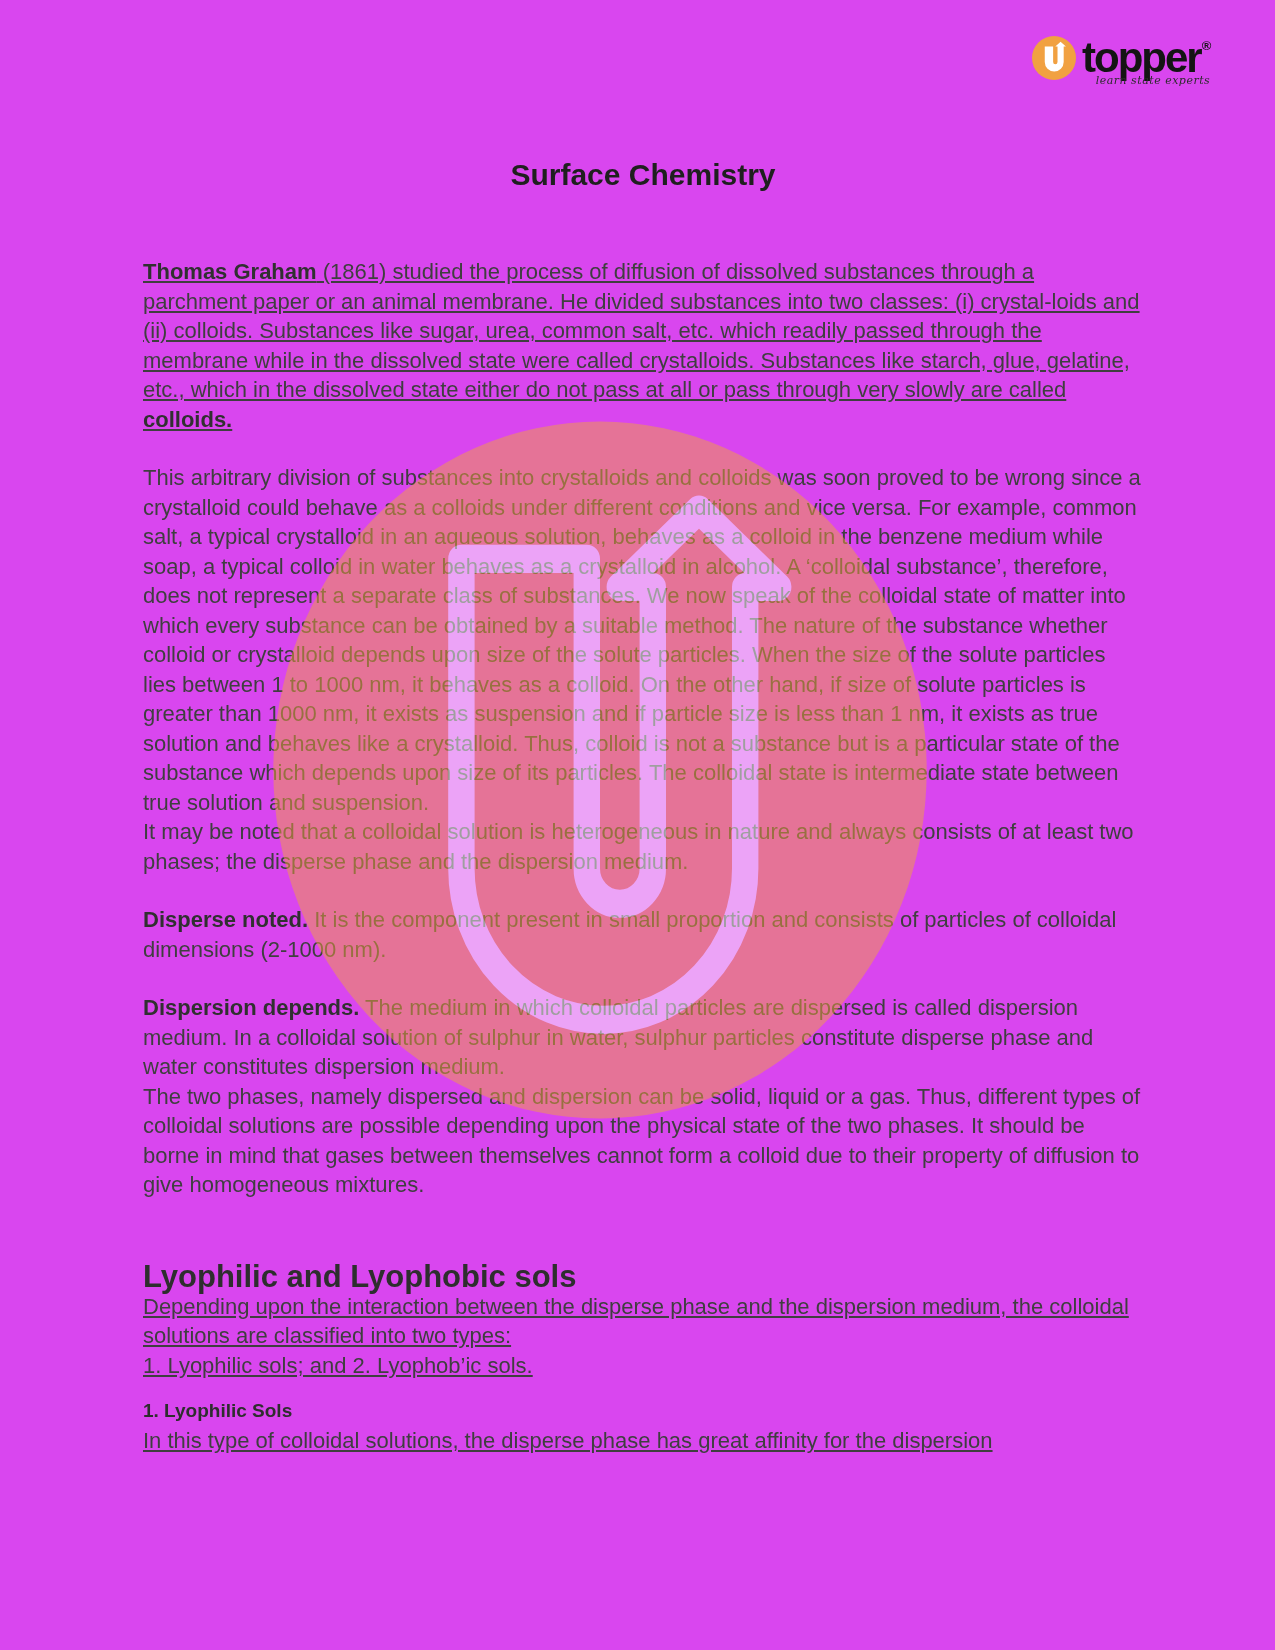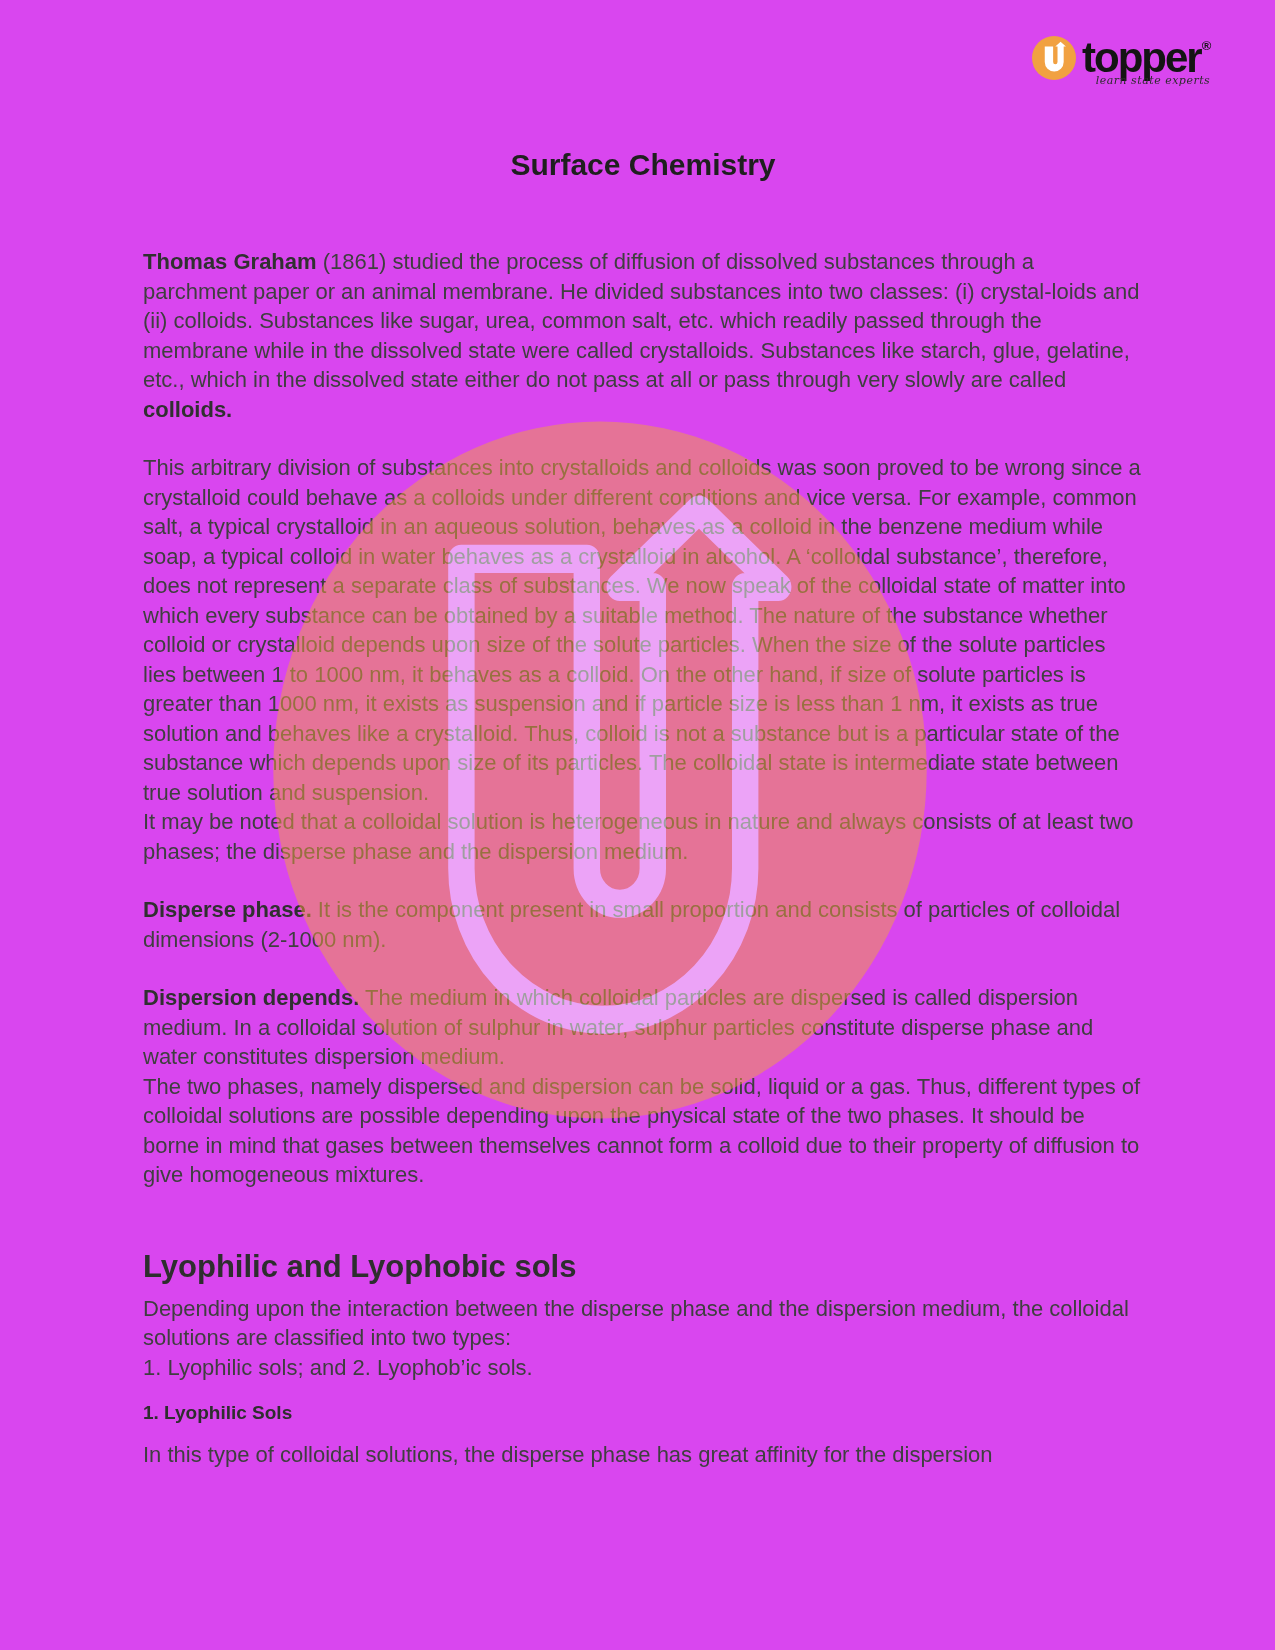--- a/index.html
+++ b/index.html
@@ -63,40 +63,40 @@
     width:660px;
     height:704px;
     opacity:0.5;
     z-index:2;
     pointer-events:none;
   }
   
   .content{
     position:absolute;
     left:143px;
-    top:146px;
+    top:156px;
     width:1000px;
     z-index:1;
   }
   .doc-title{
     text-align:center;
     font-size:30px;
     font-weight:bold;
     color:#1f1f1f;
     margin:0 0 64px 0;
     line-height:37px;
     letter-spacing:0px;
   }
   .content p{
     margin:29px 0 0 0;
     font-size:22px;
     line-height:29.5px;
     white-space:pre-line;
   }
-  .content p.tight{margin-top:12px;}
+  .content p.tight{margin-top:0;text-decoration:underline;}
   b.lead{color:#303030;}
   .h-section{
     margin:62px 0 0 0;
     font-size:31px;
     line-height:30px;
     font-weight:bold;
     color:#2e2e2e;
   }
   .h-sub{
     margin:16px 0 0 0;
@@ -130,21 +130,21 @@
 
   <div class="content">
 
     <h1 class="doc-title">Surface Chemistry</h1>
 
     <p class="tight"><b class="lead">Thomas Graham</b><span> (1861) studied the process of diffusion of dissolved substances through a parchment paper or an animal membrane. He divided substances into two classes: (i) crystal-loids and (ii) colloids. Substances like sugar, urea, common salt, etc. which readily passed through the membrane while in the dissolved state were called crystalloids. Substances like starch, glue, gelatine, etc., which in the dissolved state either do not pass at all or pass through very slowly are called </span><b class="lead">colloids.</b></p>
 
     <p>This arbitrary division of substances into crystalloids and colloids was soon proved to be wrong since a crystalloid could behave as a colloids under different conditions and vice versa. For example, common salt, a typical crystalloid in an aqueous solution, behaves as a colloid in the benzene medium while soap, a typical colloid in water behaves as a crystalloid in alcohol. A ‘colloidal substance’, therefore, does not represent a separate class of substances. We now speak of the colloidal state of matter into which every substance can be obtained by a suitable method. The nature of the substance whether colloid or crystalloid depends upon size of the solute particles. When the size of the solute particles lies between 1 to 1000 nm, it behaves as a colloid. On the other hand, if size of solute particles is greater than 1000 nm, it exists as suspension and if particle size is less than 1 nm, it exists as true solution and behaves like a crystalloid. Thus, colloid is not a substance but is a particular state of the substance which depends upon size of its particles. The colloidal state is intermediate state between true solution and suspension.
 It may be noted that a colloidal solution is heterogeneous in nature and always consists of at least two phases; the disperse phase and the dispersion medium.</p>
 
-    <p><b class="lead">Disperse phase.</b><span> It is the component present in small proportion and consists of particles of colloidal dimensions (2-1000 nm).</span></p>
+    <p><b class="lead">Disperse noted.</b><span> It is the component present in small proportion and consists of particles of colloidal dimensions (2-1000 nm).</span></p>
 
     <p><b class="lead">Dispersion depends.</b><span> The medium in which colloidal particles are dispersed is called dispersion medium. In a colloidal solution of sulphur in water, sulphur particles constitute disperse phase and water constitutes dispersion medium.
 The two phases, namely dispersed and dispersion can be solid, liquid or a gas. Thus, different types of colloidal solutions are possible depending upon the physical state of the two phases. It should be borne in mind that gases between themselves cannot form a colloid due to their property of diffusion to give homogeneous mixtures.</span></p>
 
     <h2 class="h-section">Lyophilic and Lyophobic sols</h2>
 
     <p class="tight">Depending upon the interaction between the disperse phase and the dispersion medium, the colloidal solutions are classified into two types:
 1. Lyophilic sols; and 2. Lyophob’ic sols.</p>
 
     <h3 class="h-sub">1. Lyophilic Sols</h3>

